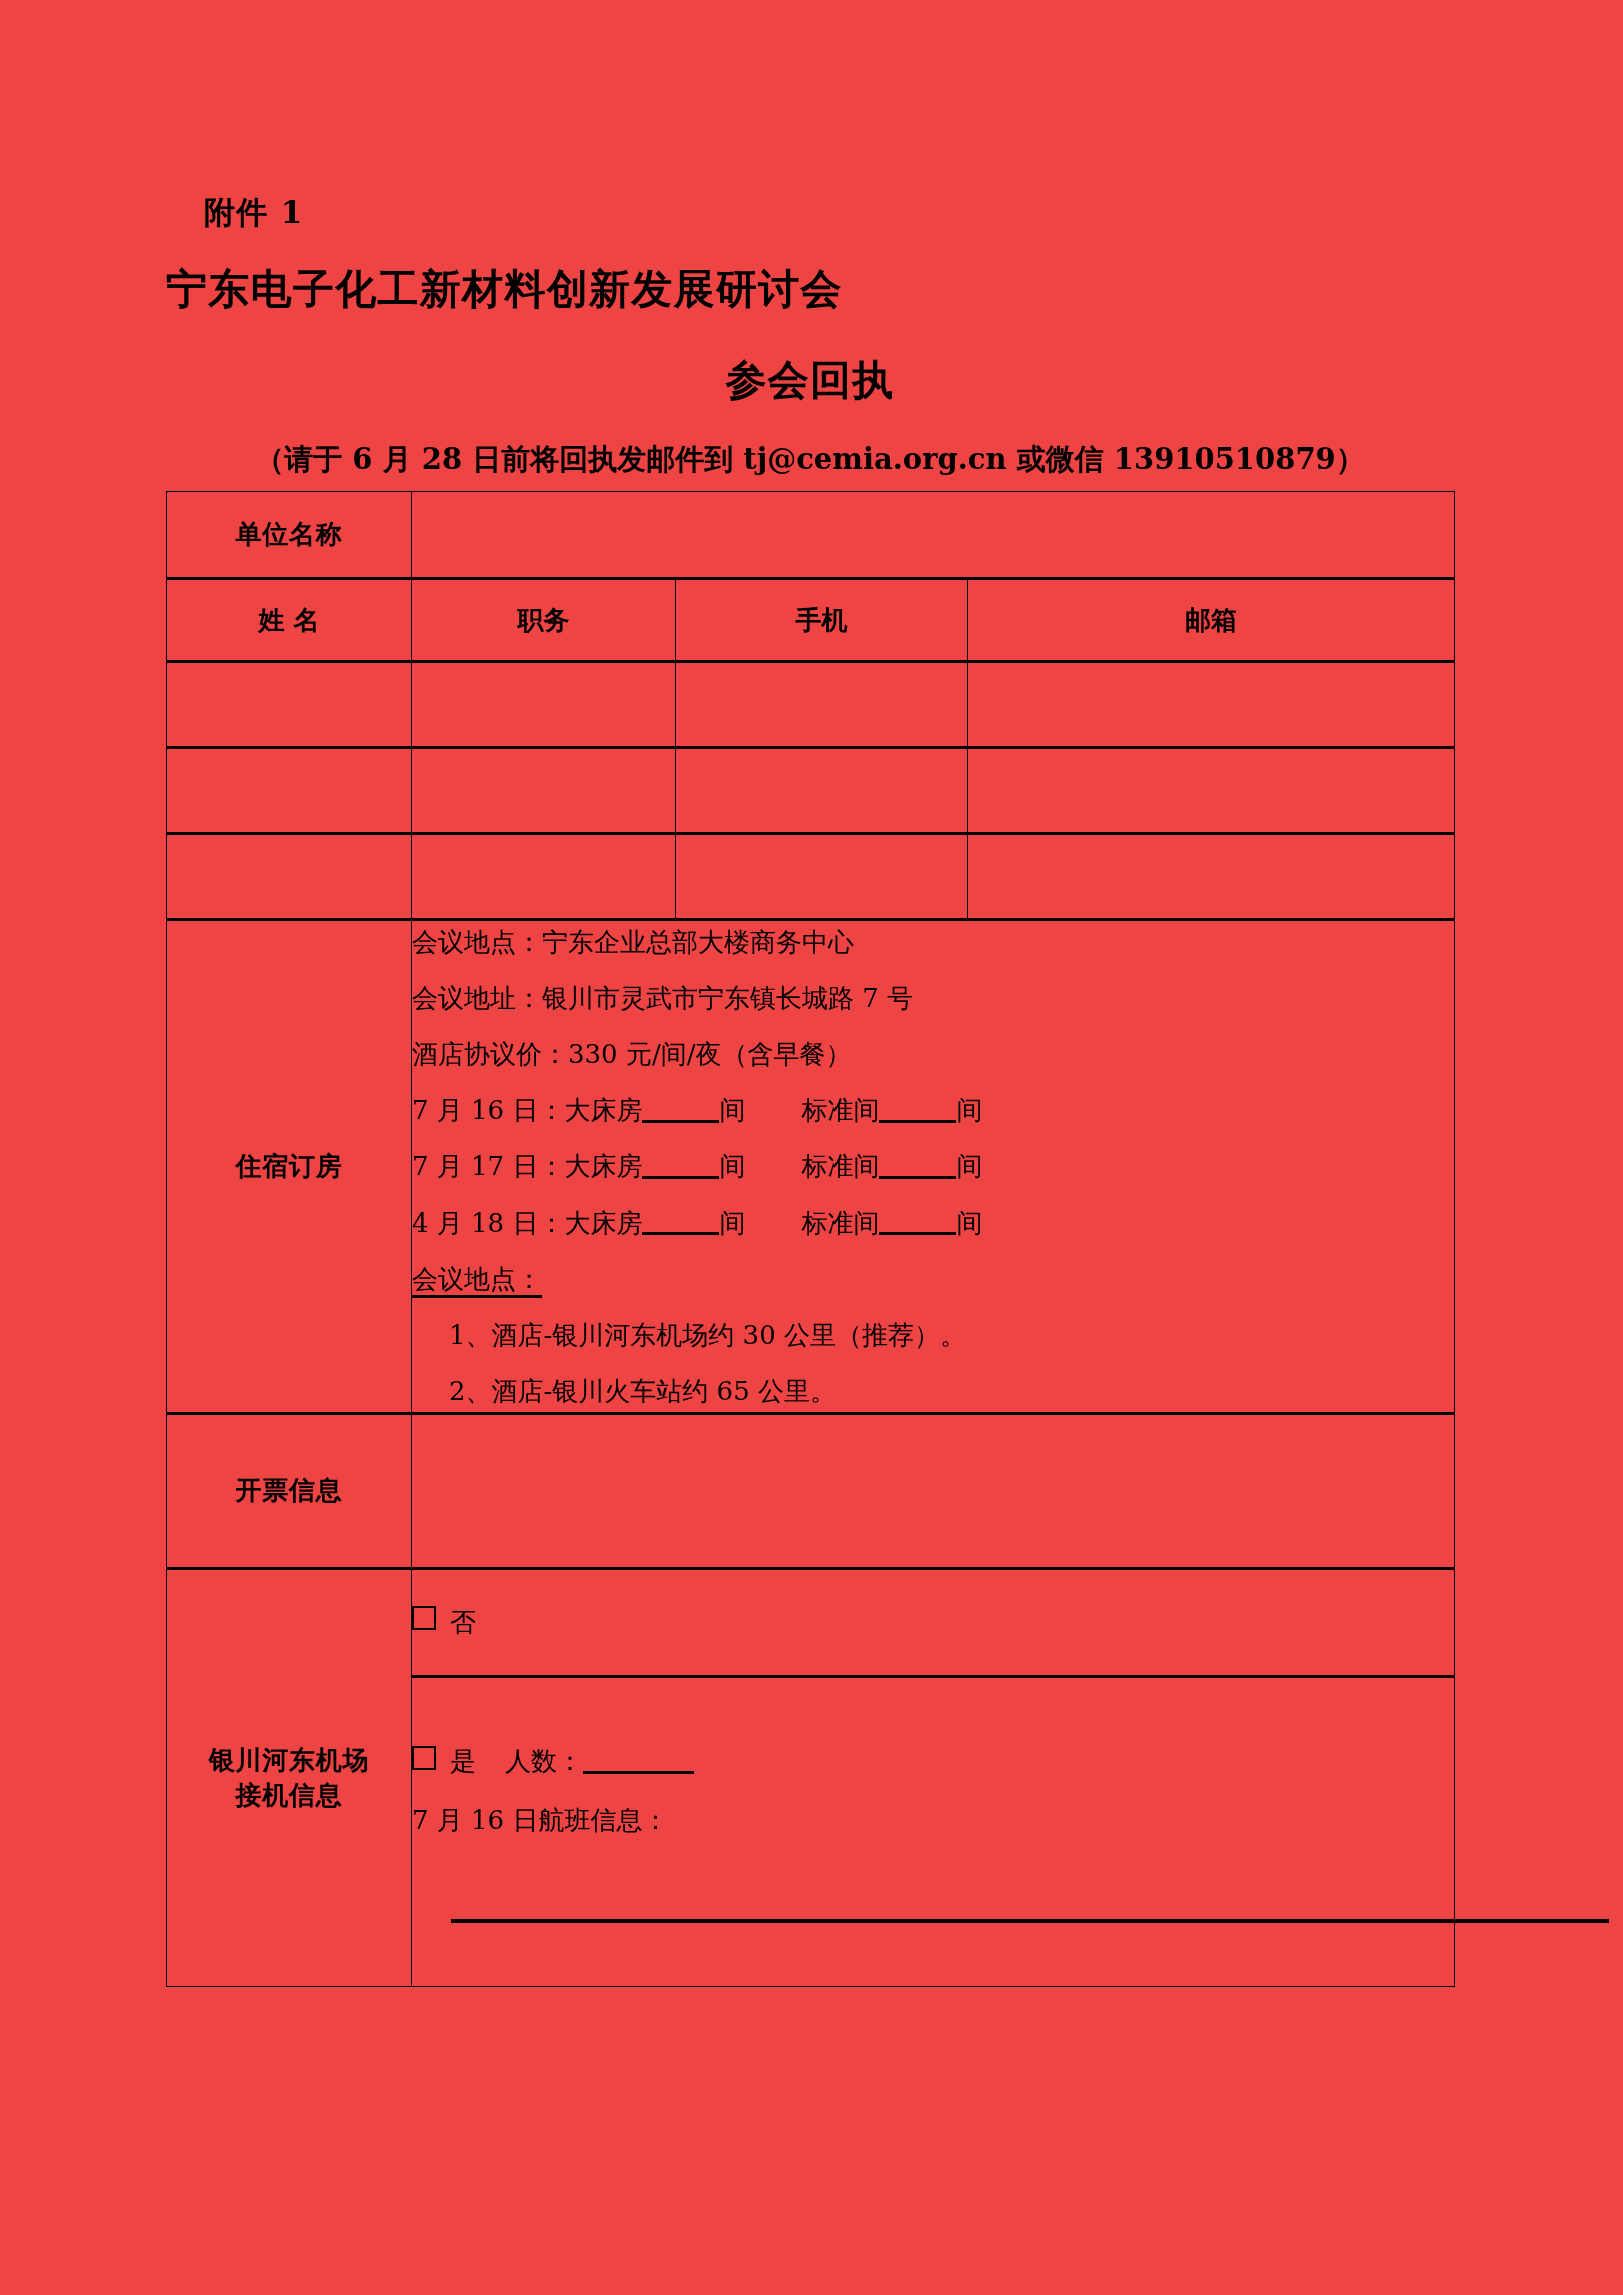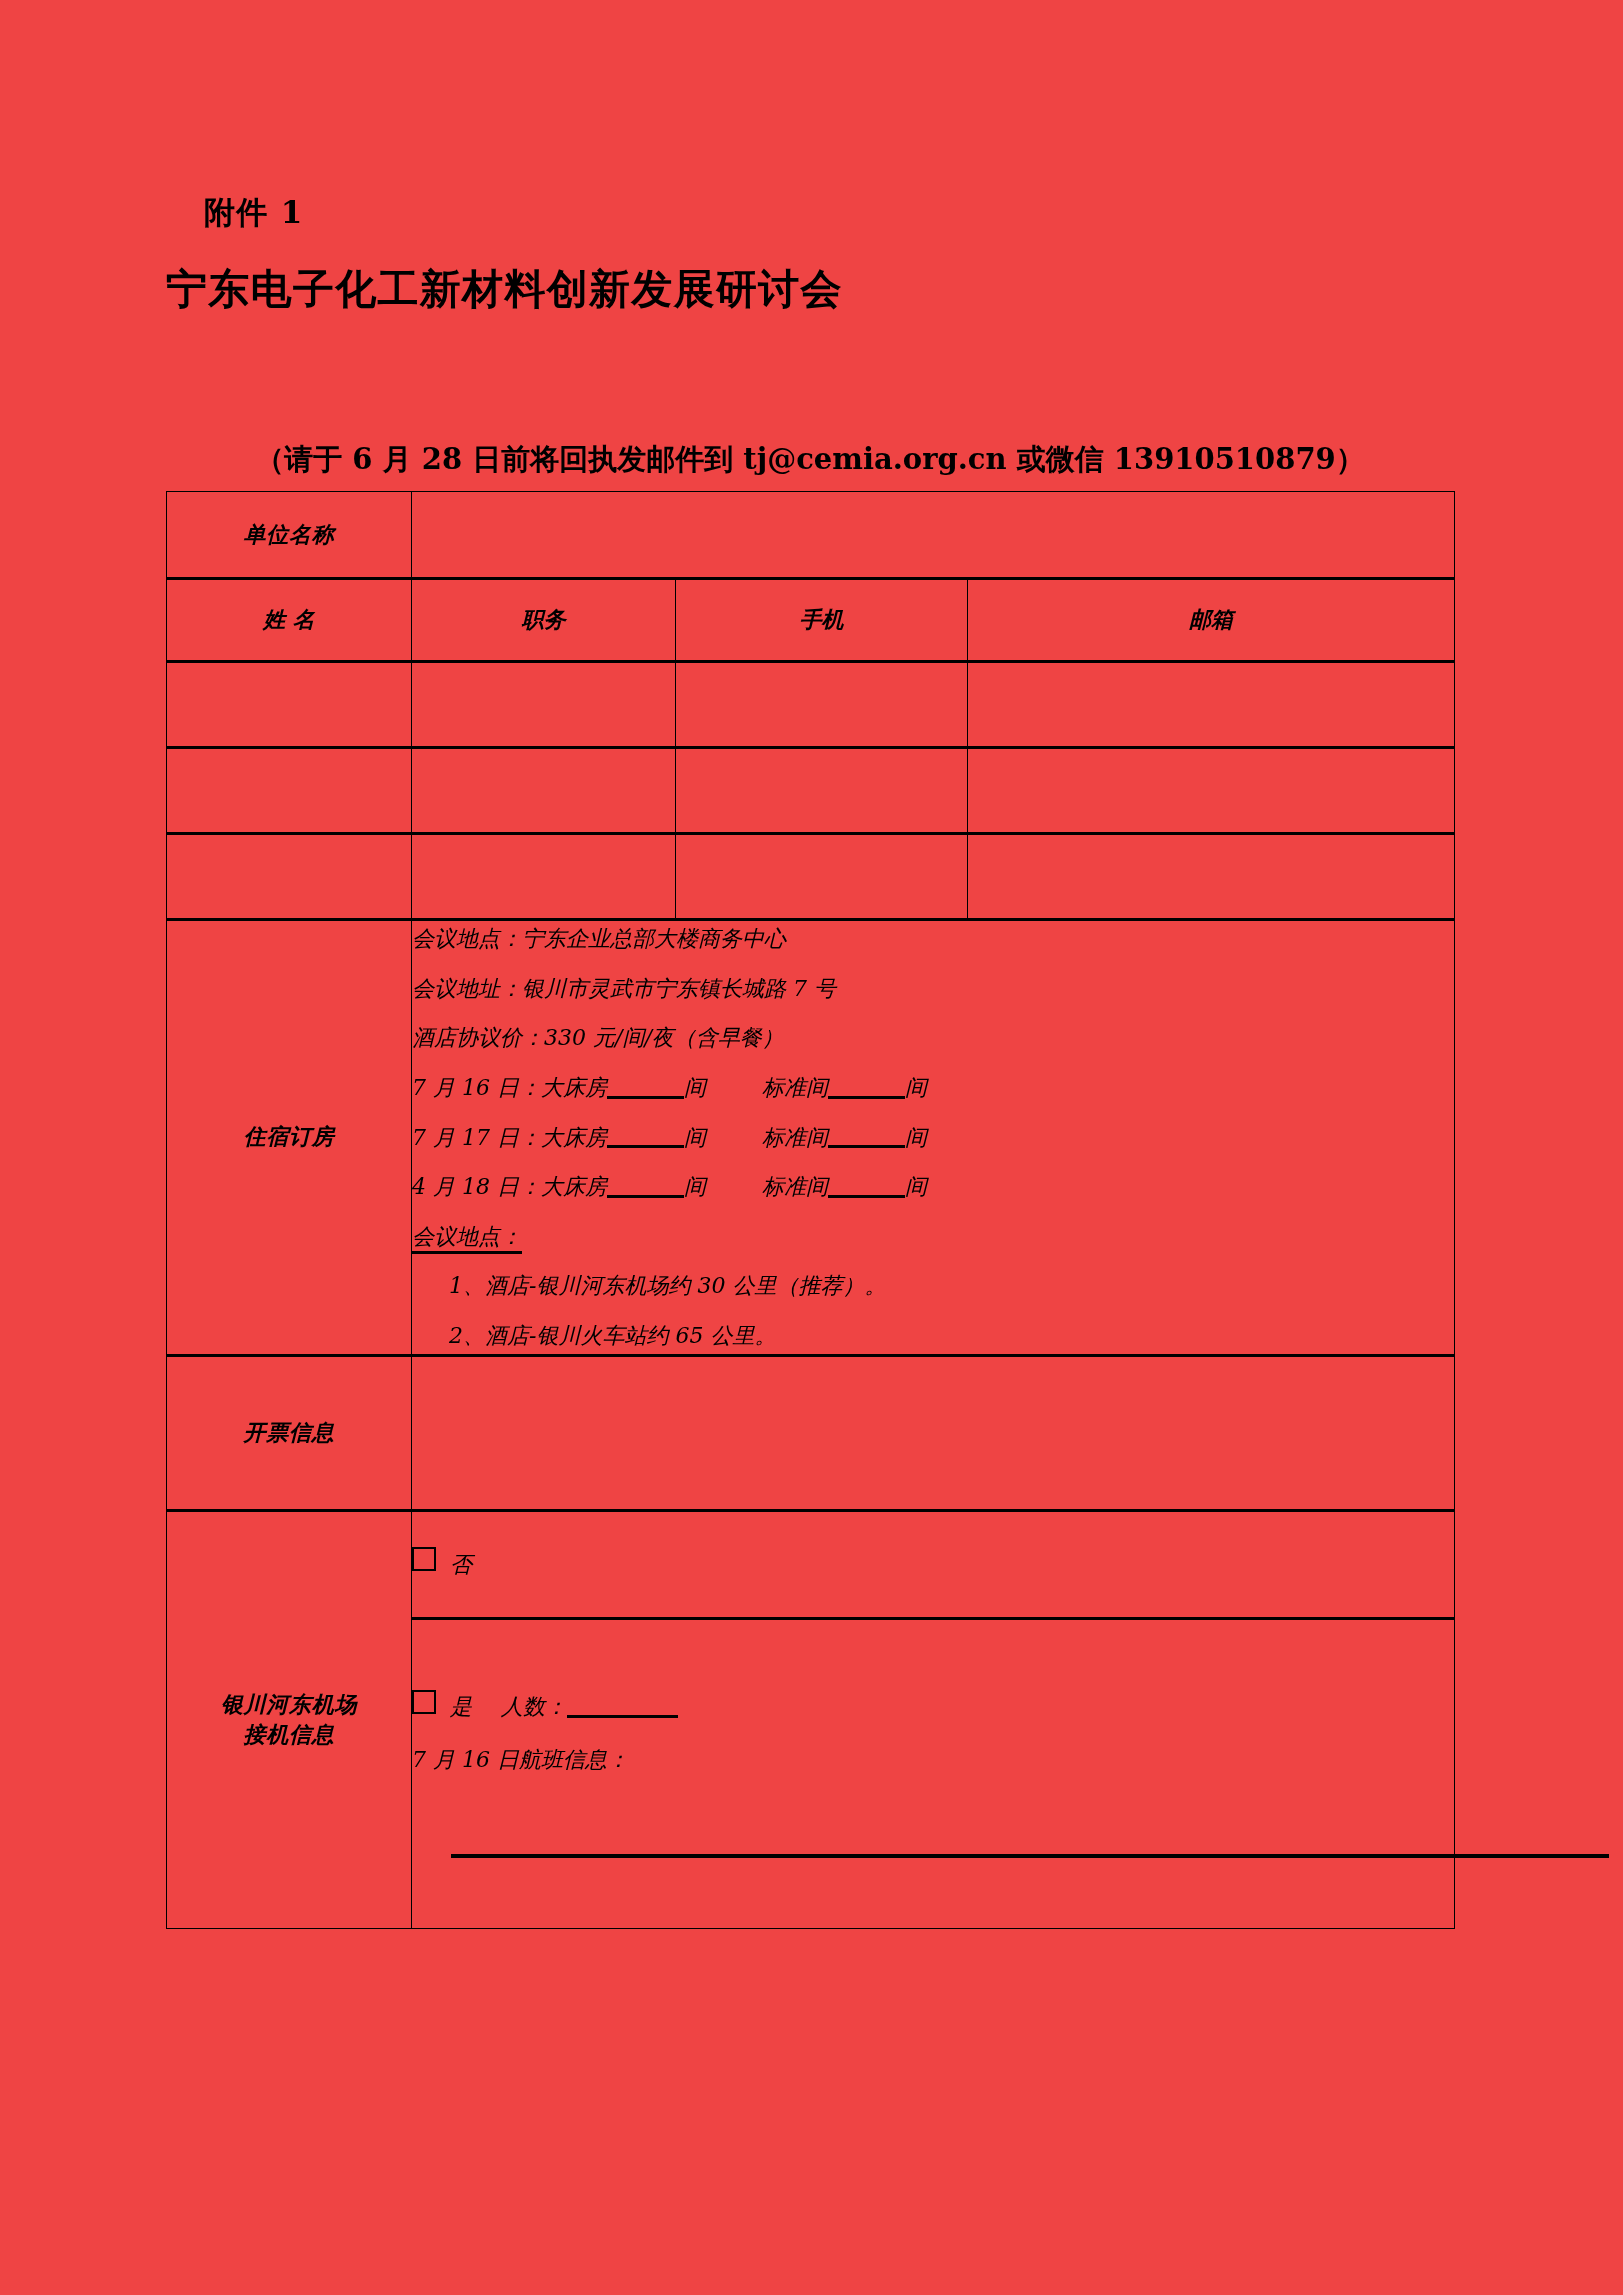--- a/index.html
+++ b/index.html
@@ -75,22 +75,21 @@
     left: 166px;
     top: 491px;
     width: 1288px;
     border-collapse: collapse;
     table-layout: fixed;
   }
   .form-table td {
     border: 1.3px solid #000000;
     padding: 0;
     vertical-align: middle;
-    font-size: 22px;
-    font-style: italic;
+    font-size: 26px;
   }
   .form-table td.thickb { border-bottom-width: 3.3px; }
   .form-table td.thickt { border-top-width: 3.3px; }
 
   .c1 { width: 245px; }
   .c2 { width: 264px; }
   .c3 { width: 292px; }
   .c4 { width: 487px; }
 
   .label-cell {
@@ -170,20 +169,21 @@
 </style>
 </head>
 <body>
 
 <div class="page">
 
   <div class="attach-label">附件 1</div>
 
   <div class="doc-title-1">宁东电子化工新材料创新发展研讨会</div>
 
+  <div class="doc-title-2">参会回执</div>
 
   <div class="doc-subtitle">（请于 6 月 28 日前将回执发邮件到 tj@cemia.org.cn 或微信 13910510879）</div>
 
   <table class="form-table">
     <colgroup>
       <col class="c1">
         <col class="c2">
         <col class="c3">
         <col class="c4">
     </colgroup>

